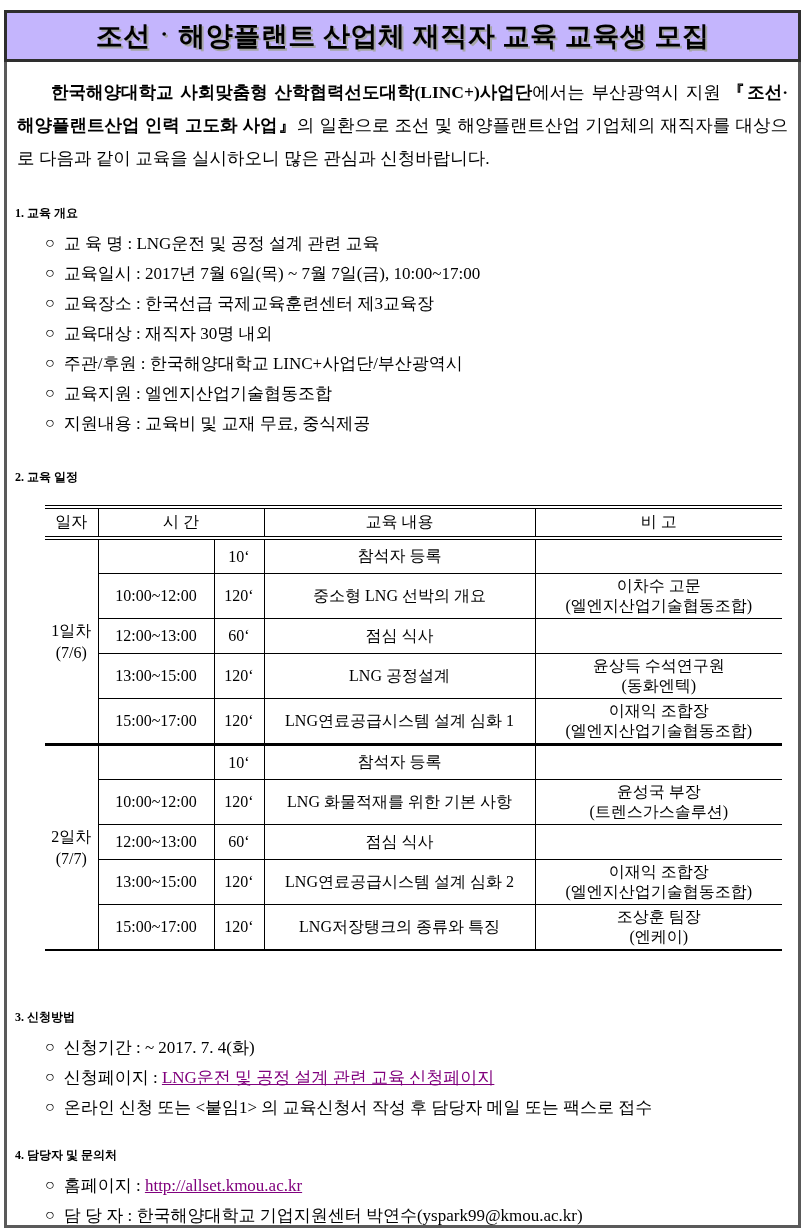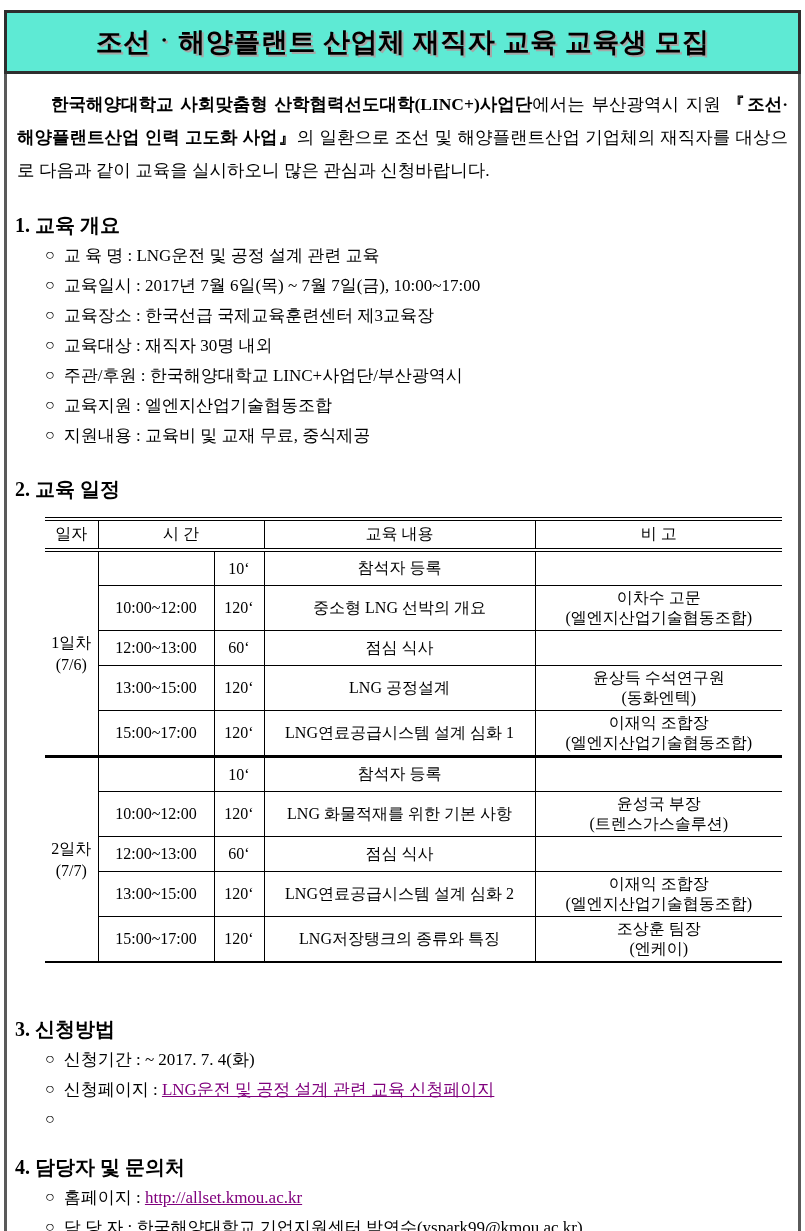--- a/index.html
+++ b/index.html
@@ -4,41 +4,41 @@
 <style>
   html,body { margin:0; padding:0; }
   body {
     width:805px; height:1231px; background:#ffffff; color:#000;
     font-family:"Liberation Serif","DejaVu Serif",serif;
     overflow:hidden;
   }
   .page { margin:10px 4px 0 4px; }
 
   .titlebar {
-    box-sizing:border-box; height:64px;
-    border:3px solid #2e2e2e; background:#5eead4;
+    box-sizing:border-box; height:52px;
+    border:3px solid #2e2e2e; background:#c4b5fd;
     display:flex; align-items:center; justify-content:center;
   }
   .title {
     font-size:27px; font-weight:bold; letter-spacing:.5px;
     text-shadow:2px 2px 0 #a6a6a6; white-space:pre;
   }
 
   .content {
     box-sizing:border-box; height:1166px; overflow:hidden;
     border:3px solid #5a5a5a; border-top:none; padding:0 2px;
   }
 
   .intro {
     margin:14px 8px 0 8px; font-size:17.5px; line-height:33px;
     text-align:justify; text-indent:34px;
   }
   .intro .b { font-weight:bold; }
 
-  .sec-h { font-size:20px; font-weight:bold; margin:0 0 0 6px; line-height:24px; }
+  .sec-h { font-size:12px; font-weight:bold; margin:0 0 0 6px; line-height:24px; }
   #sec1-h { margin-top:26px; }
   #sec2-h { margin-top:26px; }
   #sec3-h { margin-top:54px; }
   #sec4-h { margin-top:20px; }
 
   .items { margin-top:4px; }
   .item {
     display:flex; align-items:baseline; margin-left:36px;
     font-size:17px; line-height:30px; white-space:pre;
   }
@@ -203,21 +203,21 @@
               <div>(엔케이)</div>
             </td>
       </tr>
     </tbody>
       </table>
 
     <div class="sec-h" id="sec3-h">3. 신청방법</div>
     <div class="items">
       <div class="item"><span class="bullet">○</span><span>신청기간</span><span> : </span><span>~ 2017. 7. 4(화)</span></div>
       <div class="item"><span class="bullet">○</span><span>신청페이지</span><span> : </span><a class="link">LNG운전 및 공정 설계 관련 교육 신청페이지</a></div>
-      <div class="item"><span class="bullet">○</span></div>
+      <div class="item"><span class="bullet">○</span><span>온라인 신청 또는 &lt;붙임1&gt; 의 교육신청서 작성 후 담당자 메일 또는 팩스로 접수</span></div>
     </div>
 
     <div class="sec-h" id="sec4-h">4. 담당자 및 문의처</div>
     <div class="items">
       <div class="item"><span class="bullet">○</span><span>홈페이지</span><span> : </span><a class="link">http://allset.kmou.ac.kr</a></div>
       <div class="item"><span class="bullet">○</span><span>담 당 자</span><span> : </span><span>한국해양대학교 기업지원센터 박연수(yspark99@kmou.ac.kr)</span></div>
 
     </div>
 
   </div>

